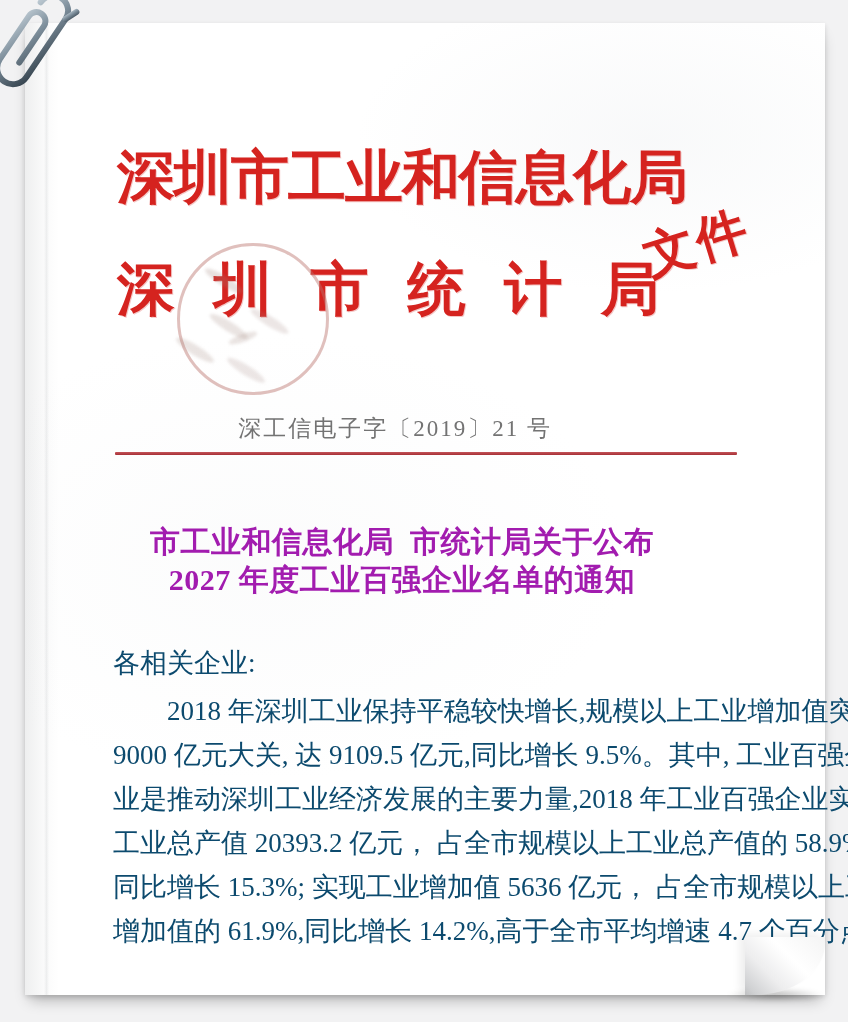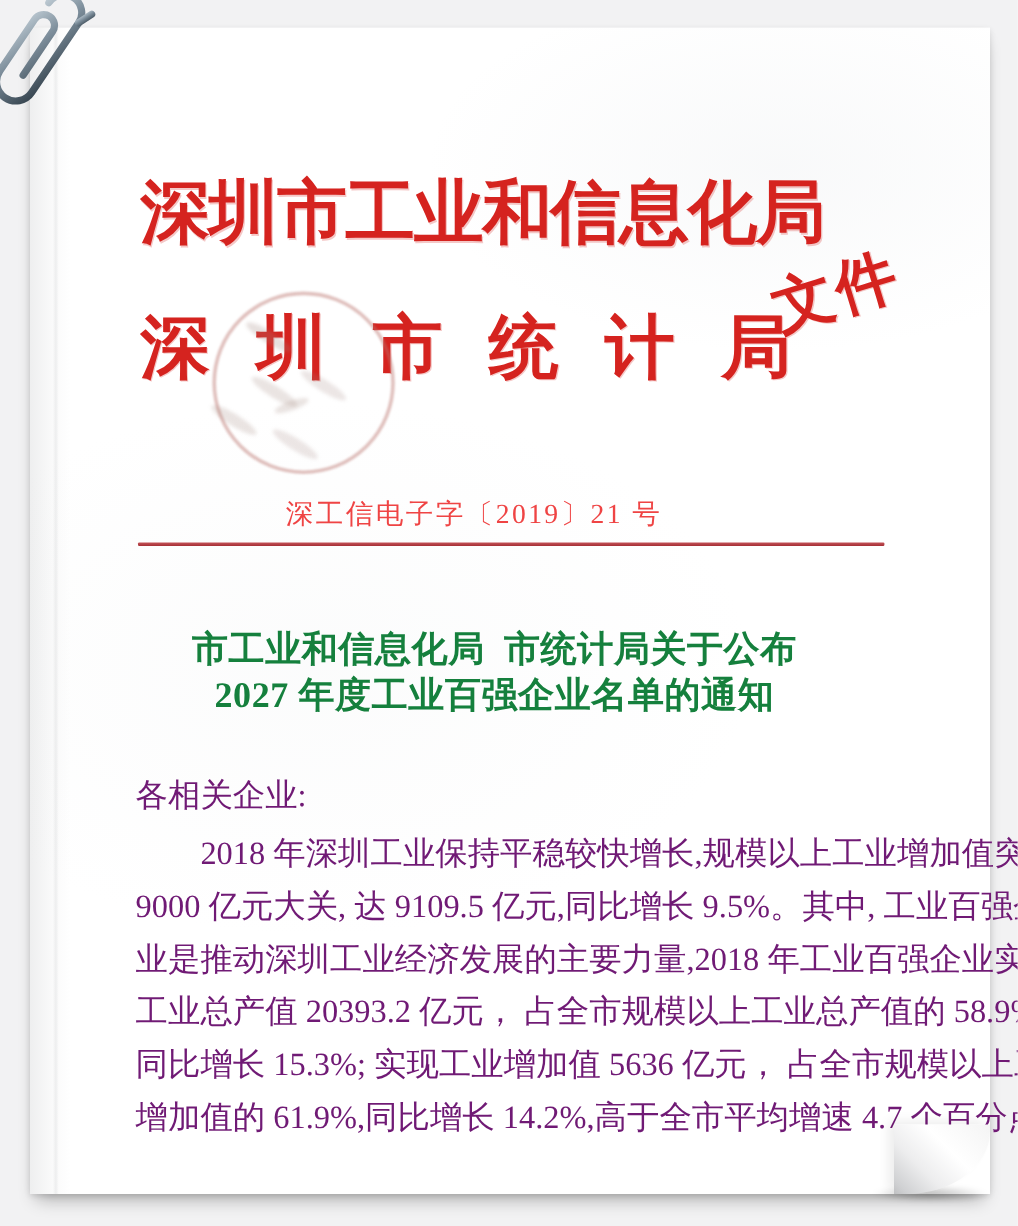--- a/index.html
+++ b/index.html
@@ -121,50 +121,50 @@
     transform: rotate(-20deg);
     filter: blur(1.5px);
   }
 
   
   .doc-number {
     position: absolute;
     left: 90px; top: 390px; width: 560px;
     text-align: center;
     font-size: 23px;
-    color: #ef4444;
+    color: #737373;
     letter-spacing: 2px;
     white-space: nowrap;
   }
   .red-rule {
     position: absolute;
     left: 90px; top: 429px;
     width: 622px; height: 3px;
     background: linear-gradient(to bottom, #c4555a, #a62f35);
     border-radius: 1px;
   }
 
   
   .doc-title {
     position: absolute;
-    left: 62px; top: 500px; width: 650px;
+    left: 52px; top: 500px; width: 650px;
     text-align: center;
-    color: #15803d;
+    color: #a21caf;
     font-weight: bold;
     font-size: 30px;
     line-height: 38px;
     letter-spacing: 0.5px;
   }
   .doc-title .t-line { white-space: pre; }
 
   
   .body-block {
     position: absolute;
     left: 88px; top: 618px; width: 636px;
-    color: #701a75;
+    color: #0c4a6e;
     font-size: 27px;
     line-height: 44px;
   }
   .salutation { margin-bottom: 4px; white-space: nowrap; }
   .para-line {
     text-align: justify;
     text-align-last: justify;
     white-space: nowrap;
     display: flex; justify-content: space-between;
   }

